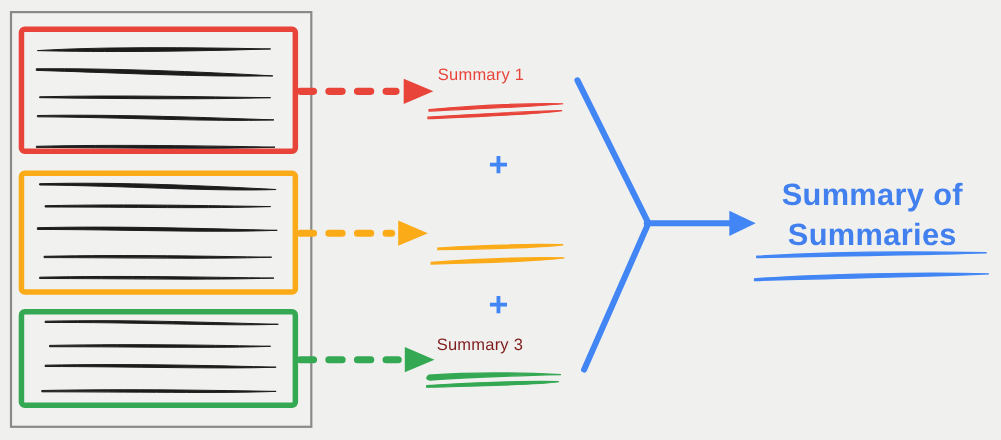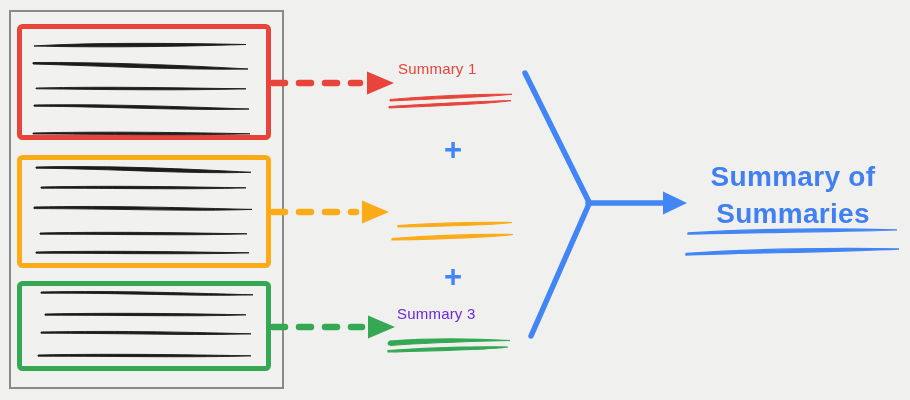--- a/index.html
+++ b/index.html
@@ -22,21 +22,21 @@
   }
   .label {
     position: absolute;
     white-space: nowrap;
     font-weight: 400;
     font-size: 15px;
     letter-spacing: 0.2px;
   }
   .label.red    { color: #e8443a; }
   .label.yellow { color: #fbab18; }
-  .label.green  { color: #6d28d9; }
+  .label.green  { color: #7f1d1d; }
   .plus {
     position: absolute;
     color: #4285f4;
     font-size: 31px;
     font-weight: 700;
     line-height: 1;
   }
   #result-label {
     position: absolute;
     left: 681px;

